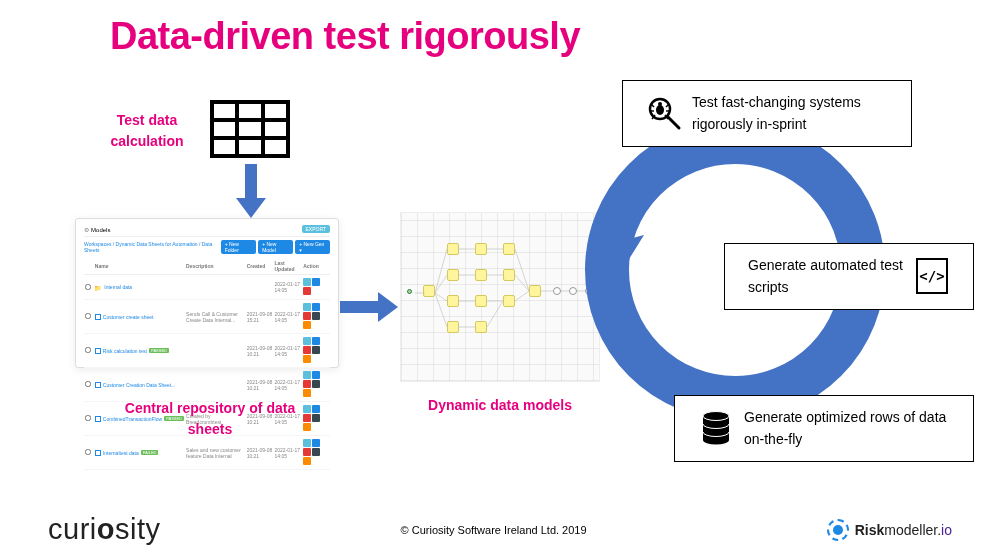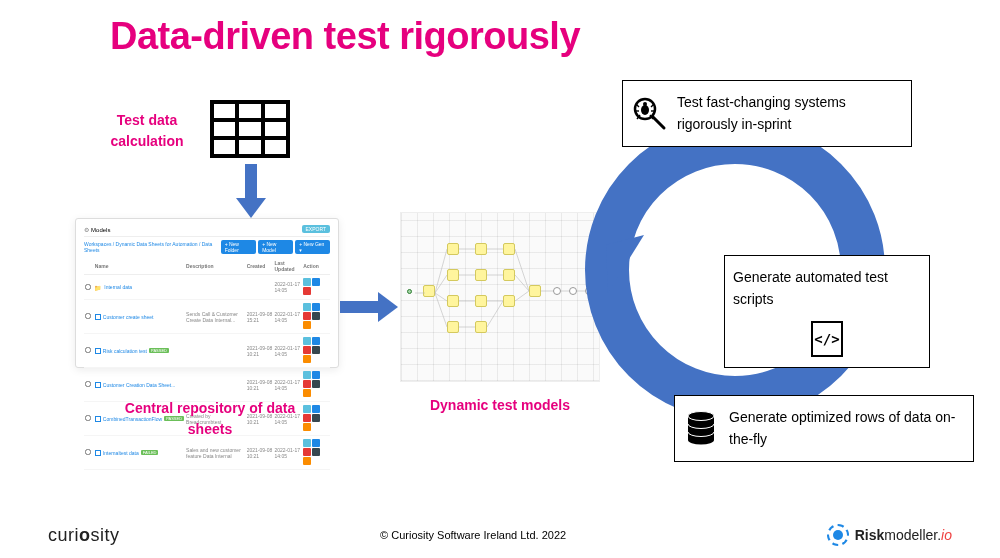--- a/index.html
+++ b/index.html
@@ -171,49 +171,49 @@
     position: absolute;
     top: 105px;
     left: 570px;
     width: 330px;
     height: 330px;
   }
   .info-box {
     position: absolute;
     background: #fff;
     border: 1px solid #000;
-    padding: 10px 8px;
+    padding: 10px 23px;
     font-size: 14px;
     line-height: 1.6;
     display: flex;
     align-items: center;
     gap: 10px;
   }
   .info-box .txt { flex: 1; }
   .box1 { top: 80px; left: 622px; width: 290px; }
-  .box2 { top: 255px; left: 724px; width: 206px; flex-direction: column; }
+  .box2 { top: 243px; left: 724px; width: 250px; }
   .box3 { top: 395px; left: 674px; width: 300px; }
   .icon-box {
     width: 36px; height: 36px;
     display: flex; align-items:center; justify-content:center;
     flex-shrink:0;
   }
   .code-icon-frame{border:2px solid #000; width:32px; height:36px; display:flex; align-items:center; justify-content:center; font-family:monospace; font-size:14px; font-weight:bold;}
   .footer {
     position: absolute;
     bottom: 12px;
     width: 100%;
     display: flex;
     align-items: center;
     justify-content: space-between;
     padding: 0 48px;
     font-size: 11px;
   }
   .footer-center { color:#000; font-size:11px;}
-  .curiosity-logo { font-size: 18px; font-weight: 400; letter-spacing:0.5px; font-family: 'Trebuchet MS', sans-serif; color:#222;}
+  .curiosity-logo { font-size: 29px; font-weight: 400; letter-spacing:0.5px; font-family: 'Trebuchet MS', sans-serif; color:#222;}
   .curiosity-logo b{font-weight:700;}
   .tm-logo { display:flex; align-items:center; gap:6px; font-size:14px; color:#222;}
   .tm-logo .gear{width:22px;height:22px;border:2px dashed #1e88e5;border-radius:50%;position:relative;}
   .tm-logo .gear::after{content:'';position:absolute;top:4px;left:4px;width:10px;height:10px;background:#1e88e5;border-radius:50%;}
 </style>
 </head>
 <body>
 
 <div class="slide-title">Data-driven test rigorously</div>
 
@@ -365,21 +365,21 @@
       <path d="M14 80 L24 80"></path>
       <path d="M34 80 L46 36 M34 80 L46 62 M34 80 L46 88 M34 80 L46 114"></path>
       <path d="M58 36 L74 36 M58 62 L74 62 M58 88 L74 88 M58 114 L74 114"></path>
       <path d="M86 36 L102 36 M86 62 L102 62 M86 88 L102 88 M86 114 L102 88"></path>
       <path d="M114 36 L128 78 M114 62 L128 78 M114 88 L128 78"></path>
       <path d="M140 78 L152 78 M160 78 L168 78 M176 78 L184 78"></path>
     </g>
   </svg>
 </div>
 
-<div class="label-pink label-dynamic">Dynamic test models</div>
+<div class="label-pink label-dynamic">Dynamic data models</div>
 
 <svg class="cycle-ring" viewBox="0 0 330 330">
   <defs>
     <marker id="ah" markerWidth="12" markerHeight="12" refX="6" refY="6" orient="auto">
       <polygon points="0,0 12,6 0,12" fill="#4472c4"></polygon>
     </marker>
   </defs>
   <circle cx="165" cy="165" r="128" fill="none" stroke="#4472c4" stroke-width="44"></circle>
   <g fill="#4472c4">
     <polygon points="36,140 74,130 38,188"></polygon>
@@ -422,18 +422,18 @@
       <ellipse cx="16" cy="5" rx="13" ry="4.5" fill="none" stroke="#fff" stroke-width="1"></ellipse>
       <path d="M3 13 a13 4.5 0 0 0 26 0" fill="none" stroke="#fff" stroke-width="1"></path>
       <path d="M3 21 a13 4.5 0 0 0 26 0" fill="none" stroke="#fff" stroke-width="1"></path>
     </svg>
   </div>
   <div class="txt">Generate optimized rows of data on-the-fly</div>
 </div>
 
 <div class="footer">
   <div class="curiosity-logo">curi<b>o</b>sity</div>
-  <div class="footer-center">© Curiosity Software Ireland Ltd. 2022</div>
+  <div class="footer-center">© Curiosity Software Ireland Ltd. 2019</div>
   <div class="tm-logo">
     <span class="gear"></span>
-    <span><b>Risk</b>modeller.<span style="color:#ef4444;font-style:italic;">io</span></span>
+    <span><b>Risk</b>modeller.<span style="color:#4c1d95;">io</span></span>
   </div>
 </div>
 
 </body></html>

